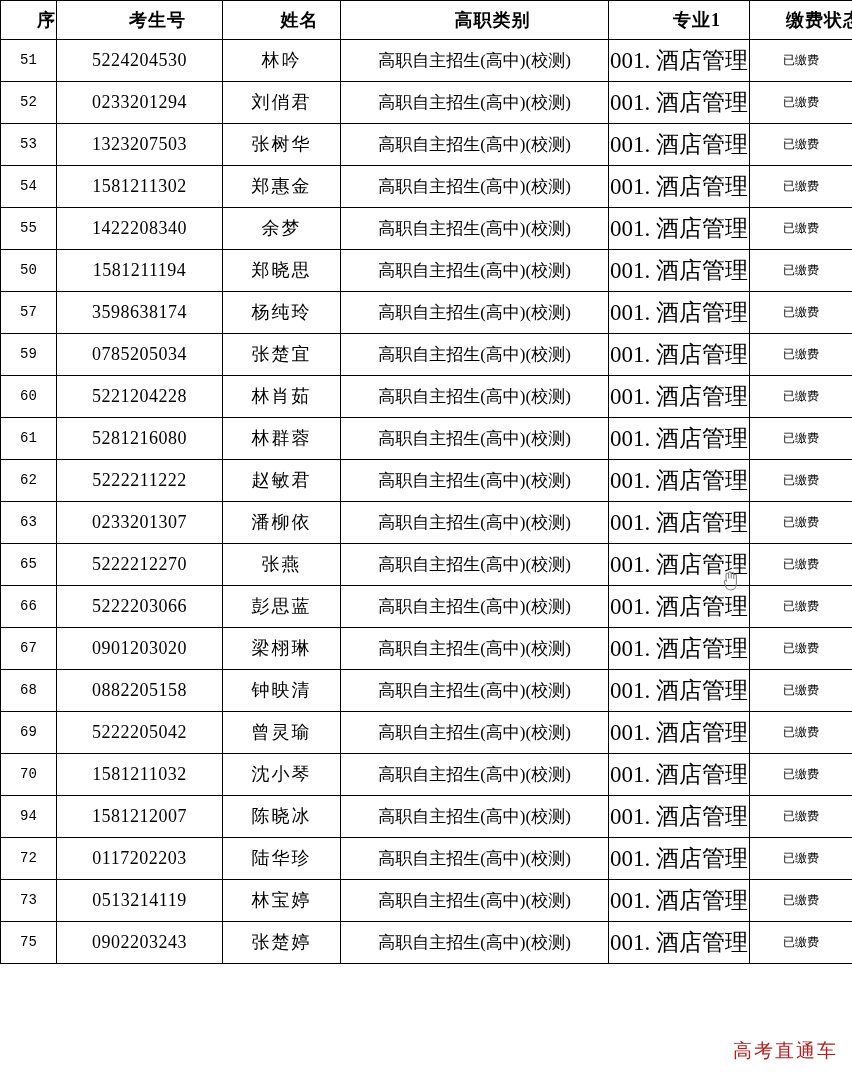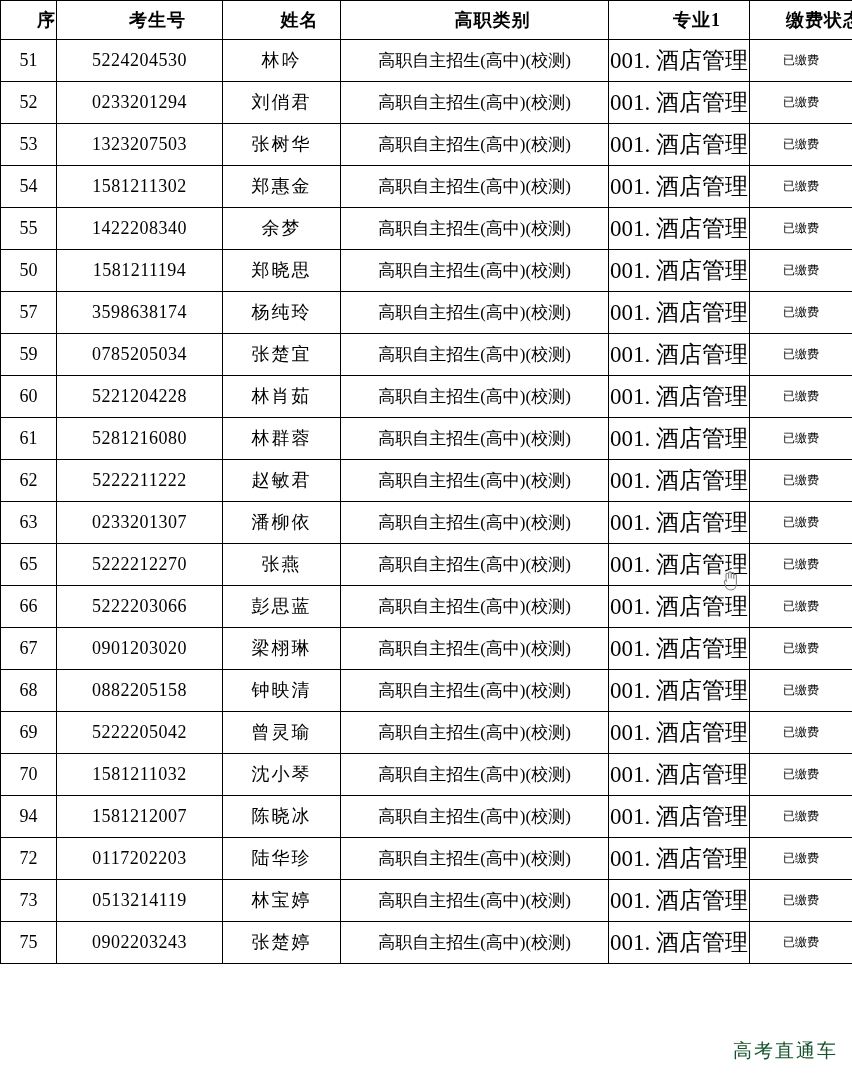--- a/index.html
+++ b/index.html
@@ -45,41 +45,41 @@
     letter-spacing: 1px;
     padding-left: 36px;
   }
   col.c-index  { width: 56px; }
   col.c-exam   { width: 166px; }
   col.c-name   { width: 118px; }
   col.c-cat    { width: 268px; }
   col.c-major  { width: 141px; }
   col.c-pay    { width: 103px; }
 
-  td.index  { font-size: 18px; }
+  td.index  { font-size: 14px; font-family: Liberation Mono, monospace; }
   td.exam   { font-size: 18px; letter-spacing: 0.5px; }
   td.name   { font-size: 18px; letter-spacing: 2px; }
   td.cat    { font-size: 17px; }
   td.major  { font-size: 23px; }
   td.pay    { font-size: 12px; }
 
   .cursor-pointer {
     position: absolute;
     left: 722px;
     top: 570px;
     width: 18px;
     height: 22px;
     pointer-events: none;
   }
   .watermark {
     position: absolute;
     right: 14px;
     bottom: 10px;
     font-size: 19px;
-    color: #14532d;
+    color: #b91c1c;
     font-family: "Liberation Sans", sans-serif;
     letter-spacing: 2px;
     pointer-events: none;
     text-align: right;
   }
 </style>
 </head>
 <body>
 
 <div class="sheet">

